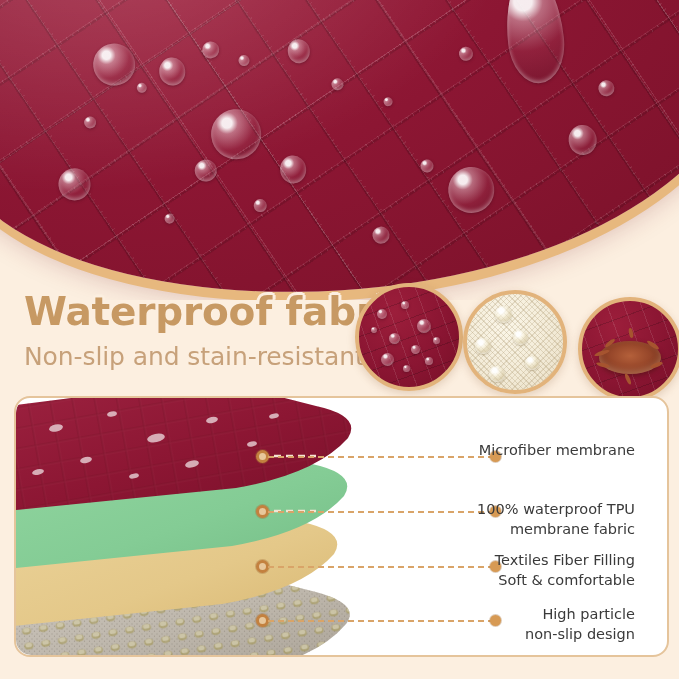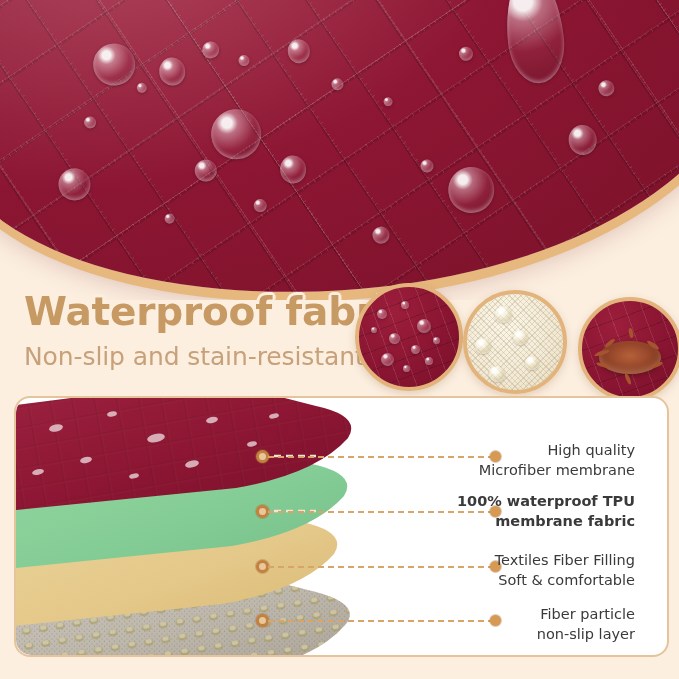--- a/index.html
+++ b/index.html
@@ -291,30 +291,29 @@
     <div class="dash" style="left:252px;top:113px;width:226px;"></div>
     <div class="dash" style="left:252px;top:168px;width:226px;"></div>
     <div class="dash" style="left:252px;top:222px;width:226px;"></div>
 
     <div class="dot" style="left:474px;top:53px;"></div>
     <div class="dot" style="left:474px;top:108px;"></div>
     <div class="dot" style="left:474px;top:163px;"></div>
     <div class="dot" style="left:474px;top:217px;"></div>
 
     <div class="lbl" style="top:42px;">
-      <div>High quality</div>
       <div>Microfiber membrane</div>
     </div>
-    <div class="lbl" style="top:93px;font-weight:bold;">
+    <div class="lbl" style="top:101px;">
       <div>100% waterproof TPU</div>
       <div>membrane fabric</div>
     </div>
     <div class="lbl" style="top:152px;">
       <div>Textiles Fiber Filling</div>
       <div>Soft &amp; comfortable</div>
     </div>
     <div class="lbl" style="top:206px;">
-      <div>Fiber particle</div>
-      <div>non-slip layer</div>
+      <div>High particle</div>
+      <div>non-slip design</div>
     </div>
 
   </div>
 </div>
 
 </body></html>

